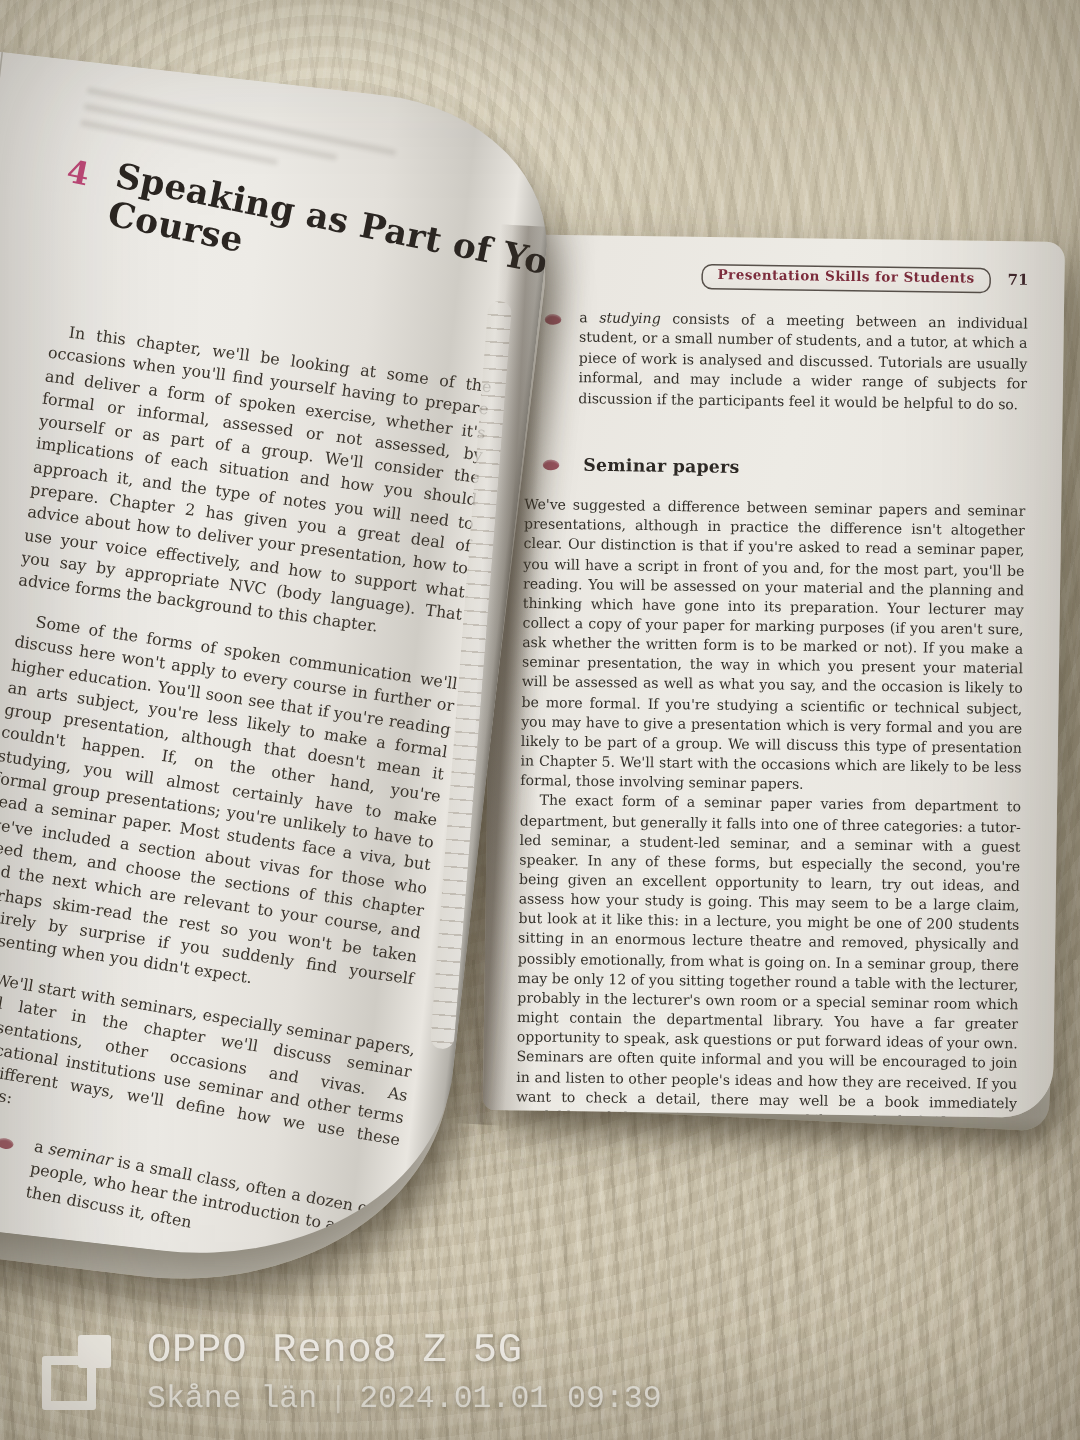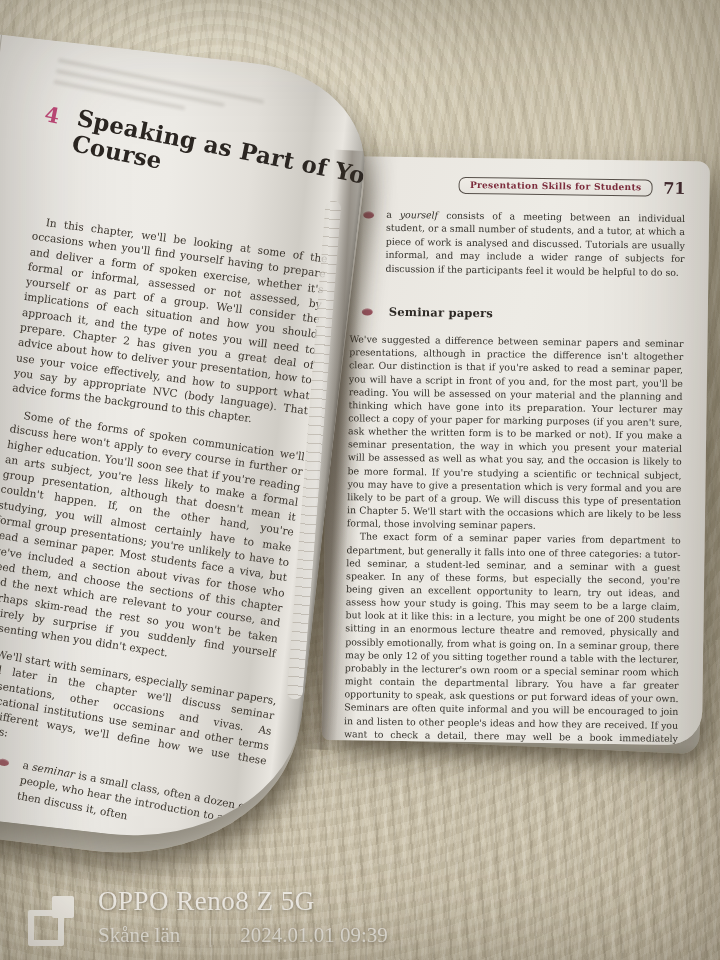--- a/index.html
+++ b/index.html
@@ -59,21 +59,21 @@
     position:absolute;left:0;top:0;bottom:0;width:34px;
     background:linear-gradient(to right,rgba(84,74,60,.38),rgba(84,74,60,0));
   }
   .r-content{position:absolute;left:22px;top:16px;width:336px;color:#33302a;}
   .running-head{display:flex;justify-content:flex-end;align-items:center;margin:2px 2px 14px 0;}
   .running-head .hbox{
     border:1px solid #57504a;border-radius:7px;padding:2px 10px 3px;
     color:#7c2c3c;font-weight:bold;font-size:9px;letter-spacing:.3px;white-space:nowrap;
     background:linear-gradient(#efece6,#e7e4de);
   }
-  .running-head .pnum{font-weight:bold;font-size:16px;color:#42282e;margin-left:11px;}
+  .running-head .pnum{font-weight:bold;font-size:10px;color:#42282e;margin-left:11px;}
   .dot{flex:0 0 auto;width:11px;height:7px;border-radius:50%;background:#9c5461;margin-top:4px;
        box-shadow:inset 0 1px 1px rgba(255,255,255,.3);}
   .r-bullet{display:flex;gap:12px;margin:6px 0 0 12px;width:322px;}
   .r-bullet .btxt{font-size:9.4px;line-height:13.4px;text-align:justify;width:300px;}
   .term-it{font-style:italic;}
   .section-row{display:flex;gap:16px;align-items:center;margin:30px 0 0 12px;}
   .section-row .dot{margin-top:1px;}
   .section-heading{font-weight:bold;font-size:11.5px;color:#2d2925;letter-spacing:.2px;}
   .r-para{font-size:9.4px;line-height:13.15px;text-align:justify;width:334px;margin:14px 0 0 0;}
   .r-para.indent{text-indent:13px;margin-top:0;}
@@ -125,27 +125,27 @@
   }
   .gutter-edge{
     position:absolute;left:306px;top:200px;width:16px;height:500px;transform:rotate(4.5deg);
     background:
       repeating-linear-gradient(to bottom, rgba(120,108,92,.35) 0 1px, rgba(0,0,0,0) 1px 9px),
       linear-gradient(to right,#dedbd4,#efede9);
     border-radius:8px;opacity:.8;
   }
 
   
-  .watermark{position:absolute;left:28px;top:886px;display:flex;gap:20px;align-items:flex-end;
-             font-family:Liberation Serif, serif;color:#f4f1ea;}
+  .watermark{position:absolute;left:28px;top:886px;display:flex;gap:20px;align-items:center;
+             font-family:Liberation Mono, monospace;color:#f4f1ea;}
   .wm-logo{position:relative;width:50px;height:52px;flex:0 0 auto;}
   .wm-logo .sq-outline{position:absolute;left:0;top:14px;width:24px;height:24px;border:6px solid #f4f1ea;border-radius:2px;}
   .wm-logo .sq-solid{position:absolute;left:24px;top:0;width:22px;height:22px;background:#f4f1ea;border-radius:2px;}
   .wm-text .line1{font-size:27px;letter-spacing:.5px;text-shadow:0 1px 3px rgba(60,52,40,.45);}
-  .wm-text .line2{font-size:21px;margin-top:6px;color:rgba(244,241,234,.88);display:flex;gap:28px;align-items:center;
+  .wm-text .line2{font-size:21px;margin-top:6px;color:rgba(244,241,234,.88);display:flex;gap:8px;align-items:center;
                   text-shadow:0 1px 3px rgba(60,52,40,.4);}
   .wm-sep{opacity:.6;font-size:20px;}
 </style>
 </head>
 <body>
 
 <div class="scene">
   <div class="carpet-fibres"></div>
   <div class="carpet-tufts"></div>
 
@@ -157,21 +157,21 @@
     <div class="gutter-tint"></div>
     <div class="r-content">
 
       <div class="running-head">
         <span class="hbox">Presentation Skills for Students</span>
         <span class="pnum">71</span>
       </div>
 
       <div class="r-bullet">
         <span class="dot"></span>
-        <span class="btxt"><span>a </span><span class="term-it">yourself</span><span> consists of a meeting between an individual student, or a small number of students, and a tutor, at which a piece of work is analysed and discussed. Tutorials are usually informal, and may include a wider range of subjects for discussion if the participants feel it would be helpful to do so.</span></span>
+        <span class="btxt"><span>a </span><span class="term-it">studying</span><span> consists of a meeting between an individual student, or a small number of students, and a tutor, at which a piece of work is analysed and discussed. Tutorials are usually informal, and may include a wider range of subjects for discussion if the participants feel it would be helpful to do so.</span></span>
       </div>
 
       <div class="section-row">
         <span class="dot"></span>
         <span class="section-heading">Seminar papers</span>
       </div>
 
       <p class="r-para">We've suggested a difference between seminar papers and seminar presentations, although in practice the difference isn't altogether clear. Our distinction is that if you're asked to read a seminar paper, you will have a script in front of you and, for the most part, you'll be reading. You will be assessed on your material and the planning and thinking which have gone into its preparation. Your lecturer may collect a copy of your paper for marking purposes (if you aren't sure, ask whether the written form is to be marked or not). If you make a seminar presentation, the way in which you present your material will be assessed as well as what you say, and the occasion is likely to be more formal. If you're studying a scientific or technical subject, you may have to give a presentation which is very formal and you are likely to be part of a group. We will discuss this type of presentation in Chapter 5. We'll start with the occasions which are likely to be less formal, those involving seminar papers.</p>
       <p class="r-para indent">The exact form of a seminar paper varies from department to department, but generally it falls into one of three categories: a tutor-led seminar, a student-led seminar, and a seminar with a guest speaker. In any of these forms, but especially the second, you're being given an excellent opportunity to learn, try out ideas, and assess how your study is going. This may seem to be a large claim, but look at it like this: in a lecture, you might be one of 200 students sitting in an enormous lecture theatre and removed, physically and possibly emotionally, from what is going on. In a seminar group, there may be only 12 of you sitting together round a table with the lecturer, probably in the lecturer's own room or a special seminar room which might contain the departmental library. You have a far greater opportunity to speak, ask questions or put forward ideas of your own. Seminars are often quite informal and you will be encouraged to join in and listen to other people's ideas and how they are received. If you want to check a detail, there may well be a book immediately available and the seminar may pause while it's checked; if you want to query a point with the lecturer, you can do so there and then.</p>
     </div>

